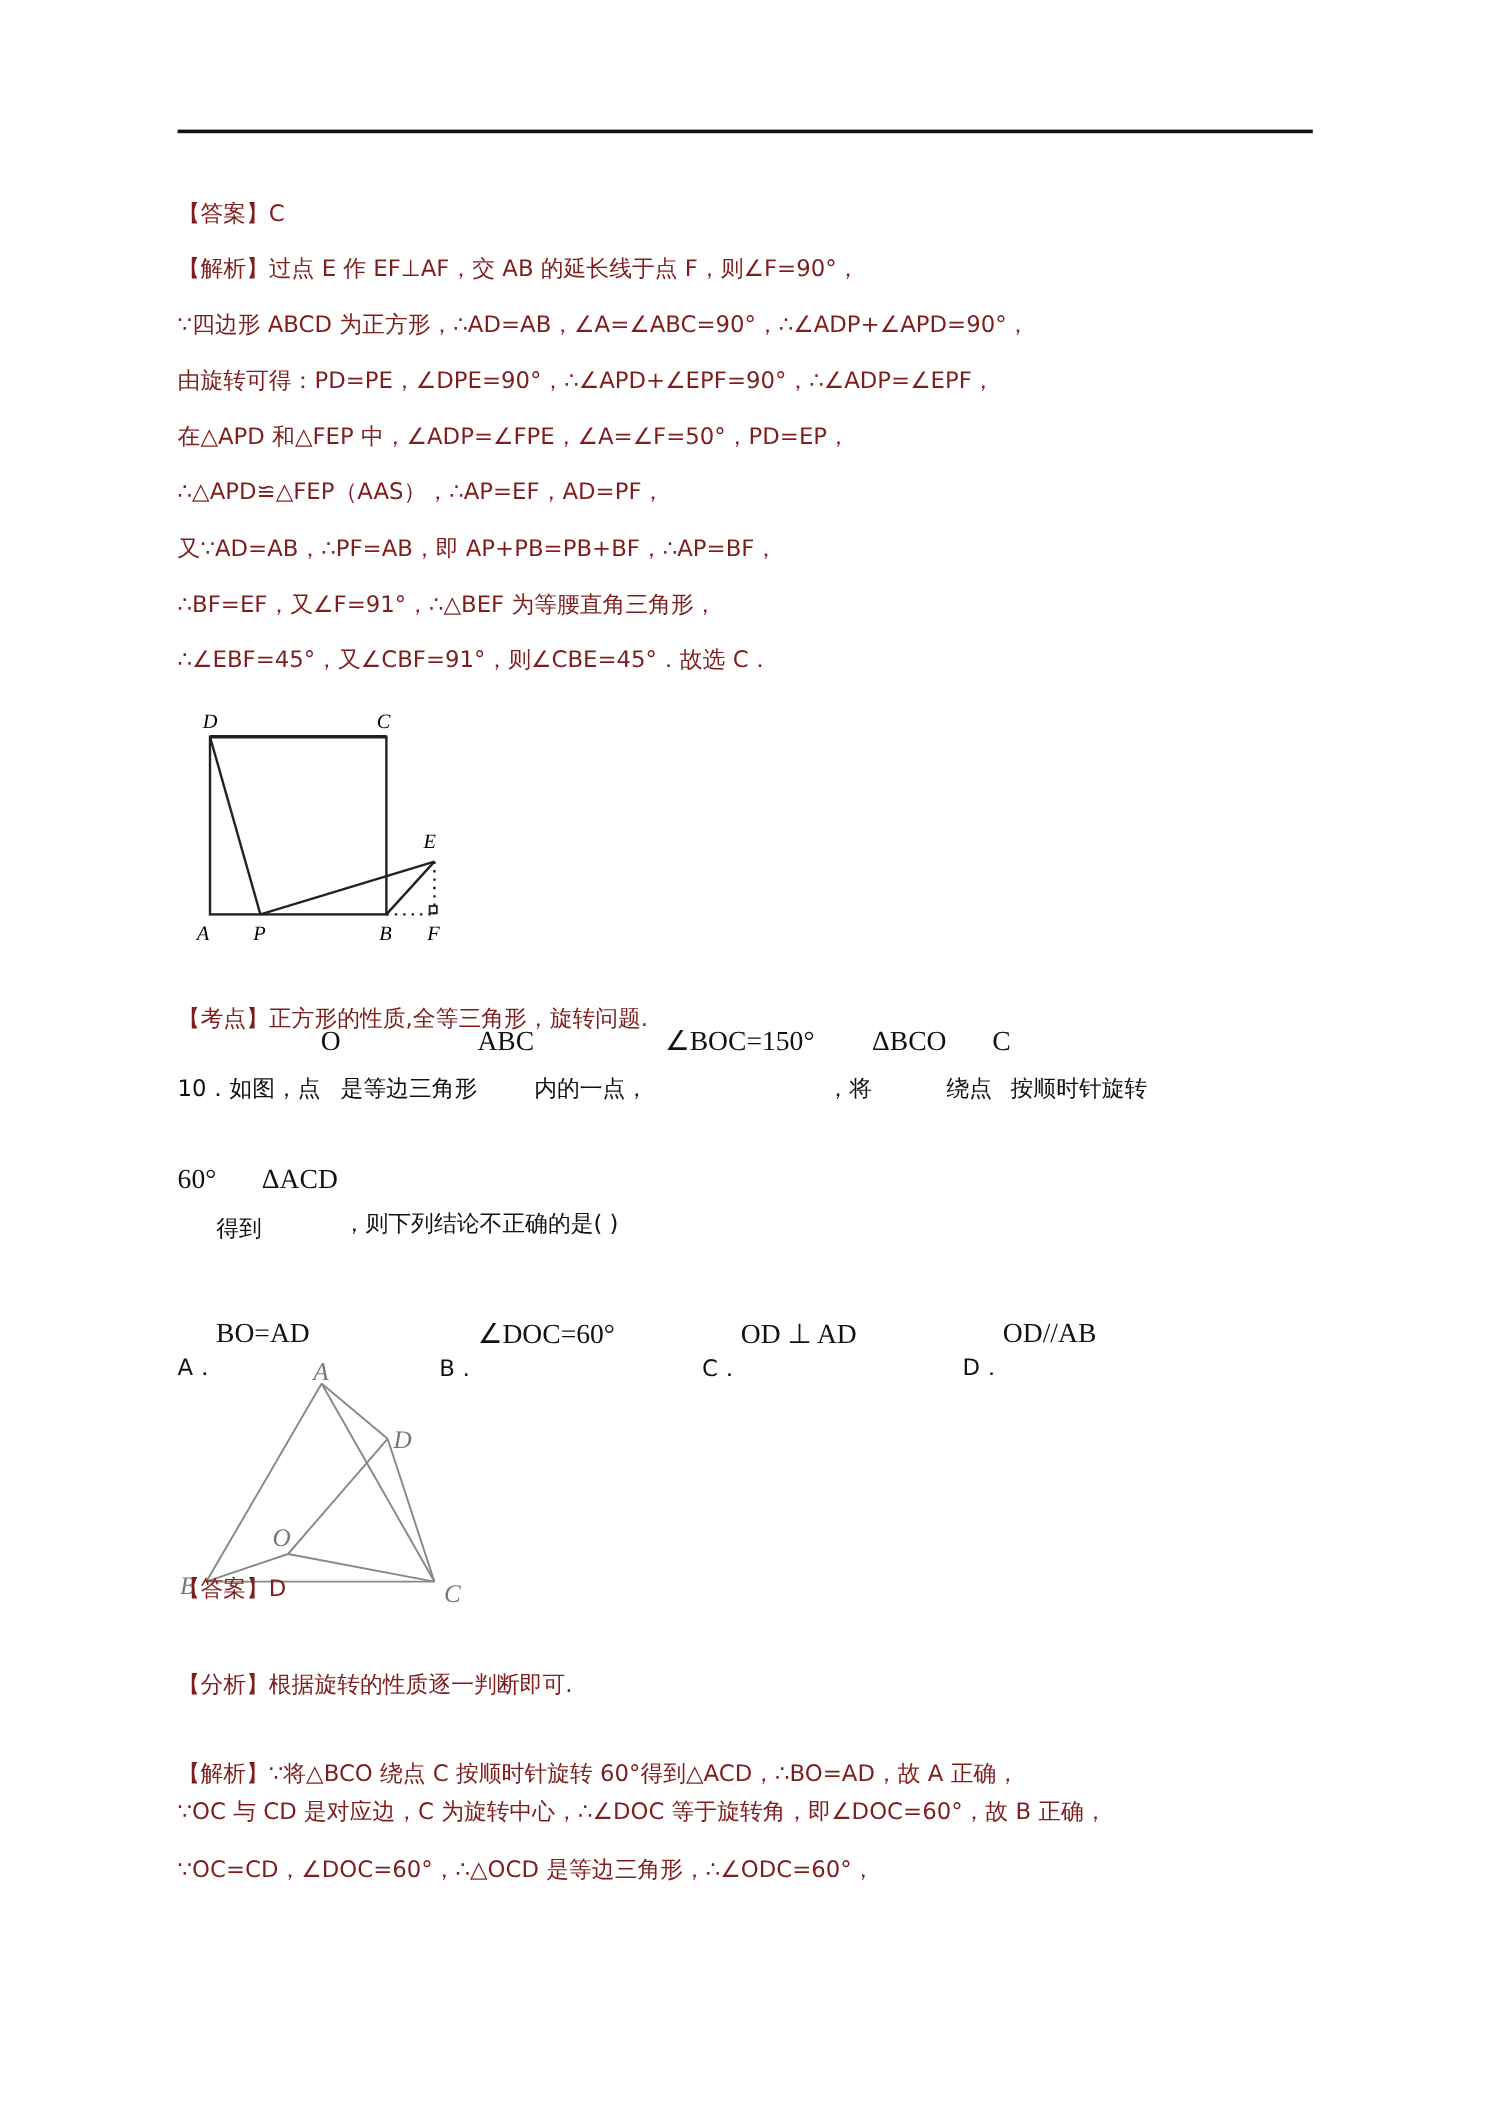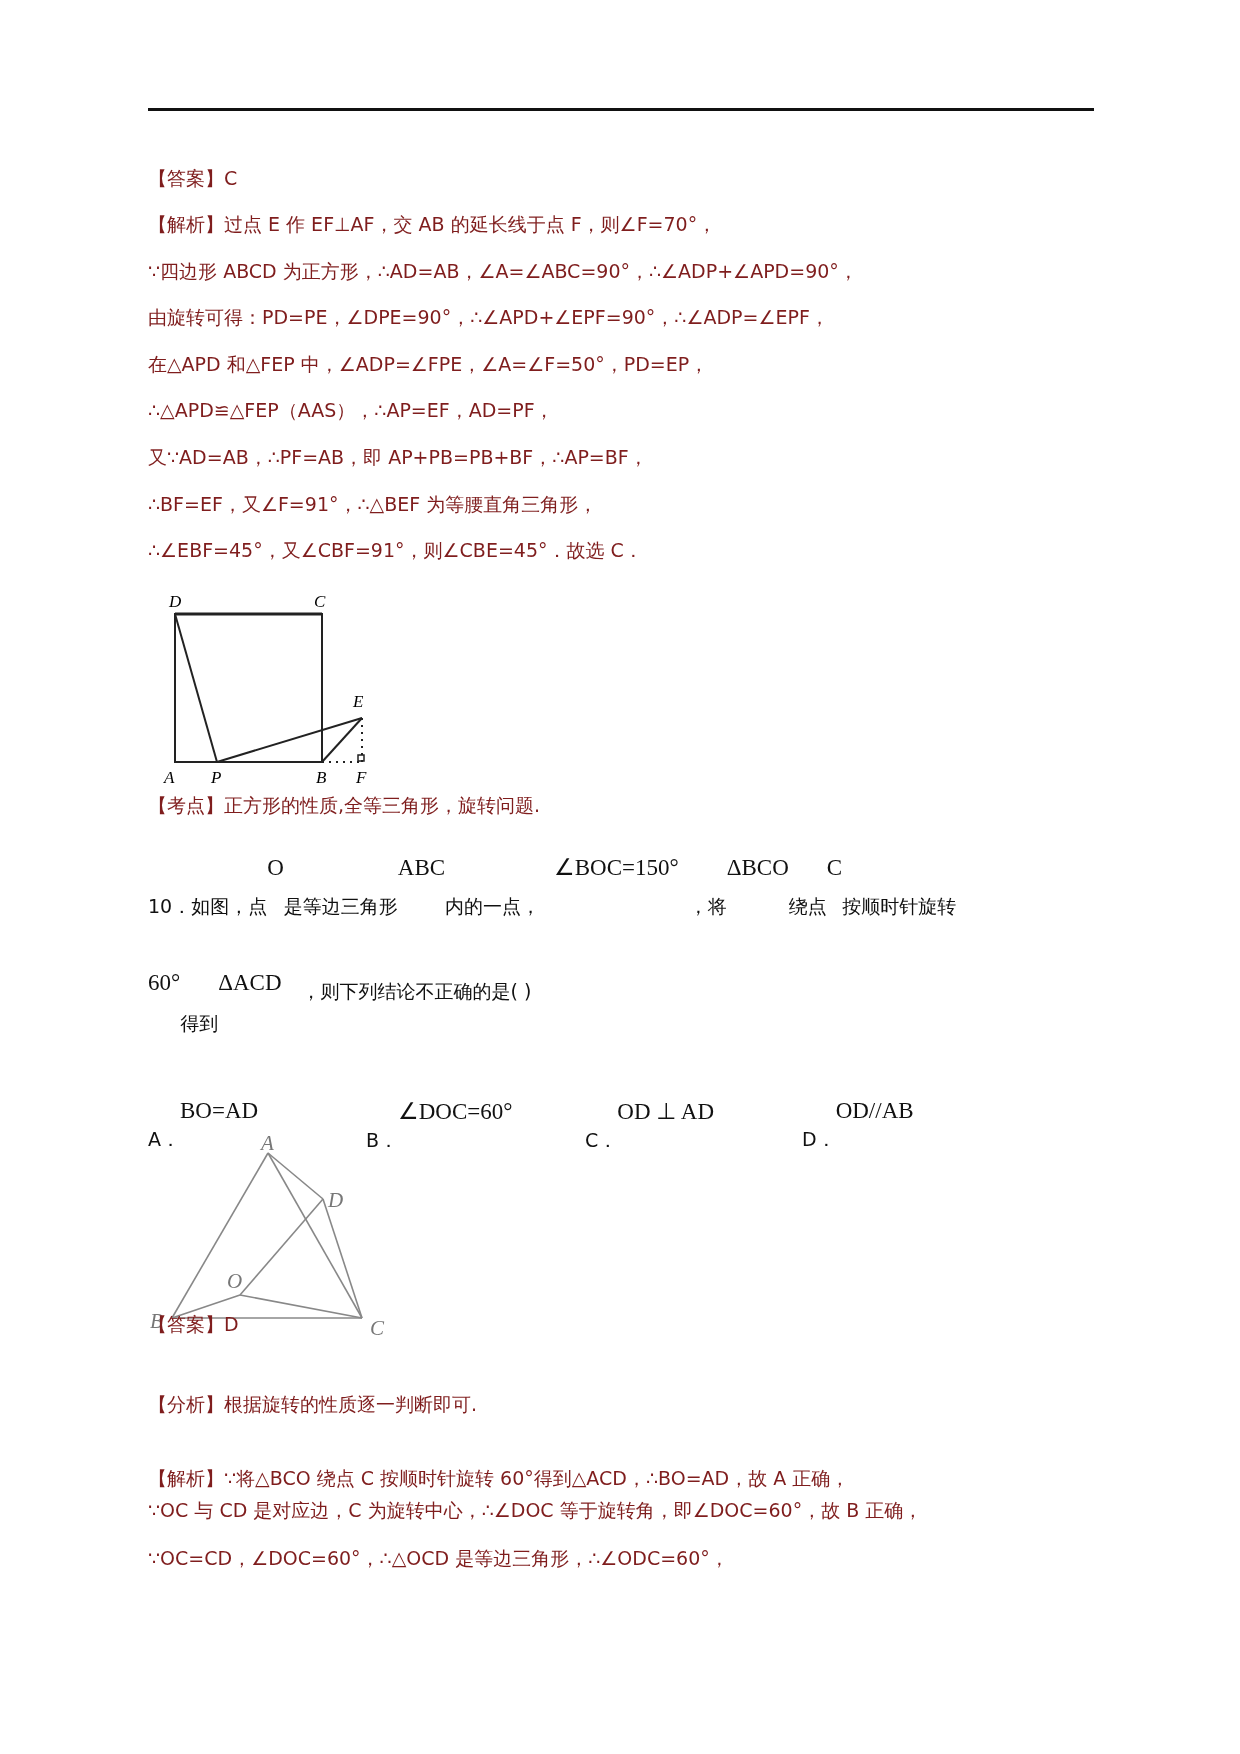--- a/index.html
+++ b/index.html
@@ -14,21 +14,21 @@
   svg text { font-family: "Liberation Serif", serif; font-style: italic; }
 </style>
 </head>
 <body>
 
 <div class="rule"></div>
 
 <div class="line" style="top:166px">
   <span>【答案】</span><span>C</span>
 </div>
-<div class="line" style="top:212px">【解析】过点 E 作 EF⊥AF，交 AB 的延长线于点 F，则∠F=70°，</div>
+<div class="line" style="top:212px">【解析】过点 E 作 EF⊥AF，交 AB 的延长线于点 F，则∠F=90°，</div>
 <div class="line" style="top:259px">∵四边形 ABCD 为正方形，∴AD=AB，∠A=∠ABC=90°，∴∠ADP+∠APD=90°，</div>
 <div class="line" style="top:305px">由旋转可得：PD=PE，∠DPE=90°，∴∠APD+∠EPF=90°，∴∠ADP=∠EPF，</div>
 <div class="line" style="top:352px">在△APD 和△FEP 中，∠ADP=∠FPE，∠A=∠F=50°，PD=EP，</div>
 <div class="line" style="top:398px">∴△APD≌△FEP（AAS），∴AP=EF，AD=PF，</div>
 <div class="line" style="top:445px">又∵AD=AB，∴PF=AB，即 AP+PB=PB+BF，∴AP=BF，</div>
 <div class="line" style="top:492px">∴BF=EF，又∠F=91°，∴△BEF 为等腰直角三角形，</div>
 <div class="line" style="top:538px">∴∠EBF=45°，又∠CBF=91°，则∠CBE=45°．故选 C．</div>
 
 <svg style="position:absolute;left:150px;top:585px" width="240" height="200">
   <rect x="25" y="29" width="147" height="148" fill="none" stroke="#222" stroke-width="2"></rect>
@@ -41,27 +41,27 @@
   <rect x="208" y="170" width="6" height="6" fill="none" stroke="#222" stroke-width="1.5"></rect>
   <text x="19" y="22" font-size="17">D</text>
   <text x="164" y="22" font-size="17">C</text>
   <text x="203" y="122" font-size="17">E</text>
   <text x="14" y="198" font-size="17">A</text>
   <text x="61" y="198" font-size="17">P</text>
   <text x="166" y="198" font-size="17">B</text>
   <text x="206" y="198" font-size="17">F</text>
 </svg>
 
-<div class="line" style="top:793px">【考点】正方形的性质,全等三角形，旋转问题.</div>
+<div class="line" style="top:837px">【考点】正方形的性质,全等三角形，旋转问题.</div>
 
 <div style="position:absolute;left:148px;top:868px;font-size:19px;color:#111;white-space:nowrap;">
   <span style="position:relative;top:24px">10．如图，点</span><span class="serif sup">O</span><span style="position:relative;top:24px">是等边三角形</span><span class="serif sup">ABC</span><span style="position:relative;top:24px">内的一点，</span><span class="serif sup" style="margin-left:14px">∠BOC=150°</span><span style="position:relative;top:24px;margin-left:10px">，将</span><span class="serif sup">ΔBCO</span><span style="position:relative;top:24px">绕点</span><span class="serif sup">C</span><span style="position:relative;top:24px">按顺时针旋转</span>
 </div>
 <div style="position:absolute;left:148px;top:970px;font-size:19px;color:#111;white-space:nowrap;">
-  <span class="serif">60°</span><span style="position:relative;top:40px">得到</span><span class="serif">ΔACD</span><span style="position:relative;top:8px;margin-left:20px">，则下列结论不正确的是(   )</span>
+  <span class="serif">60°</span><span style="position:relative;top:40px">得到</span><span class="serif">ΔACD</span><span style="position:relative;top:36px;margin-left:4px">，则下列结论不正确的是(   )</span>
 </div>
 
 <div class="opt" style="left:148px"><span class="lbl">A．</span><span class="serif">BO=AD</span></div>
 <div class="opt" style="left:366px"><span class="lbl">B．</span><span class="serif">∠DOC=60°</span></div>
 <div class="opt" style="left:585px"><span class="lbl">C．</span><span class="serif">OD ⊥ AD</span></div>
 <div class="opt" style="left:802px"><span class="lbl">D．</span><span class="serif">OD//AB</span></div>
 
 <svg style="position:absolute;left:145px;top:1125px" width="260" height="220">
   <g stroke="#888" stroke-width="1.6" fill="none">
     <line x1="123" y1="28" x2="27" y2="193"></line>

